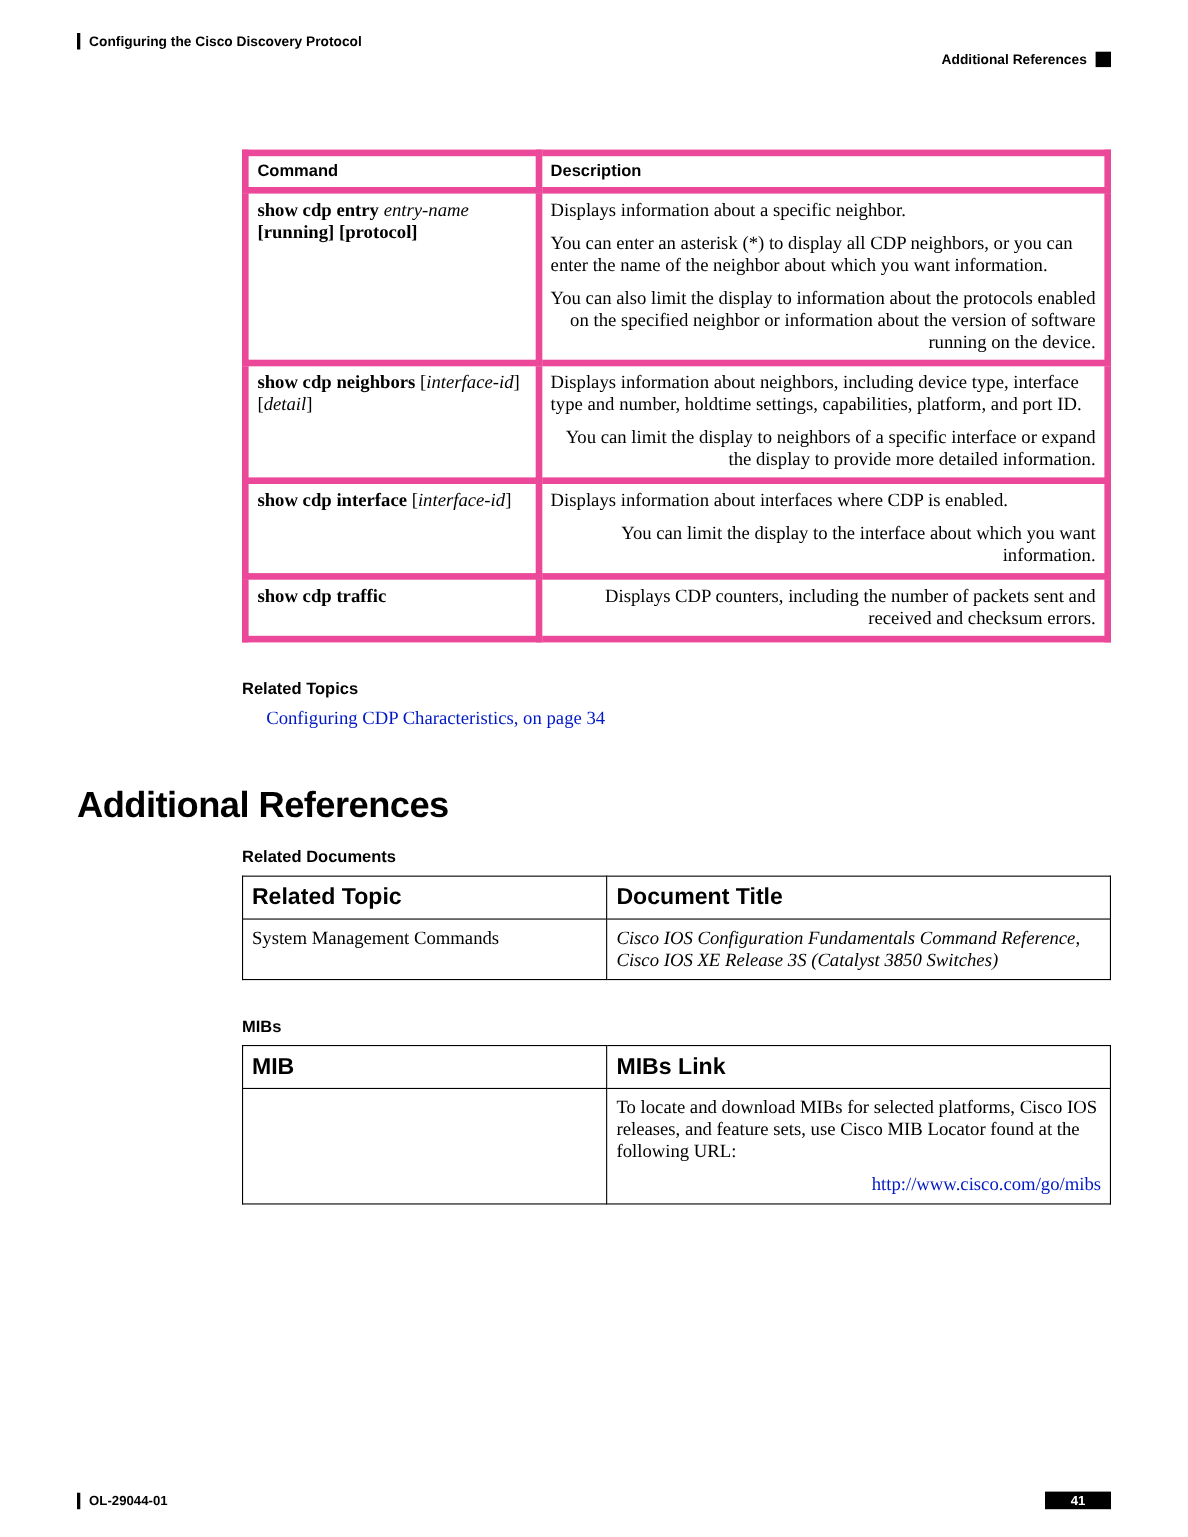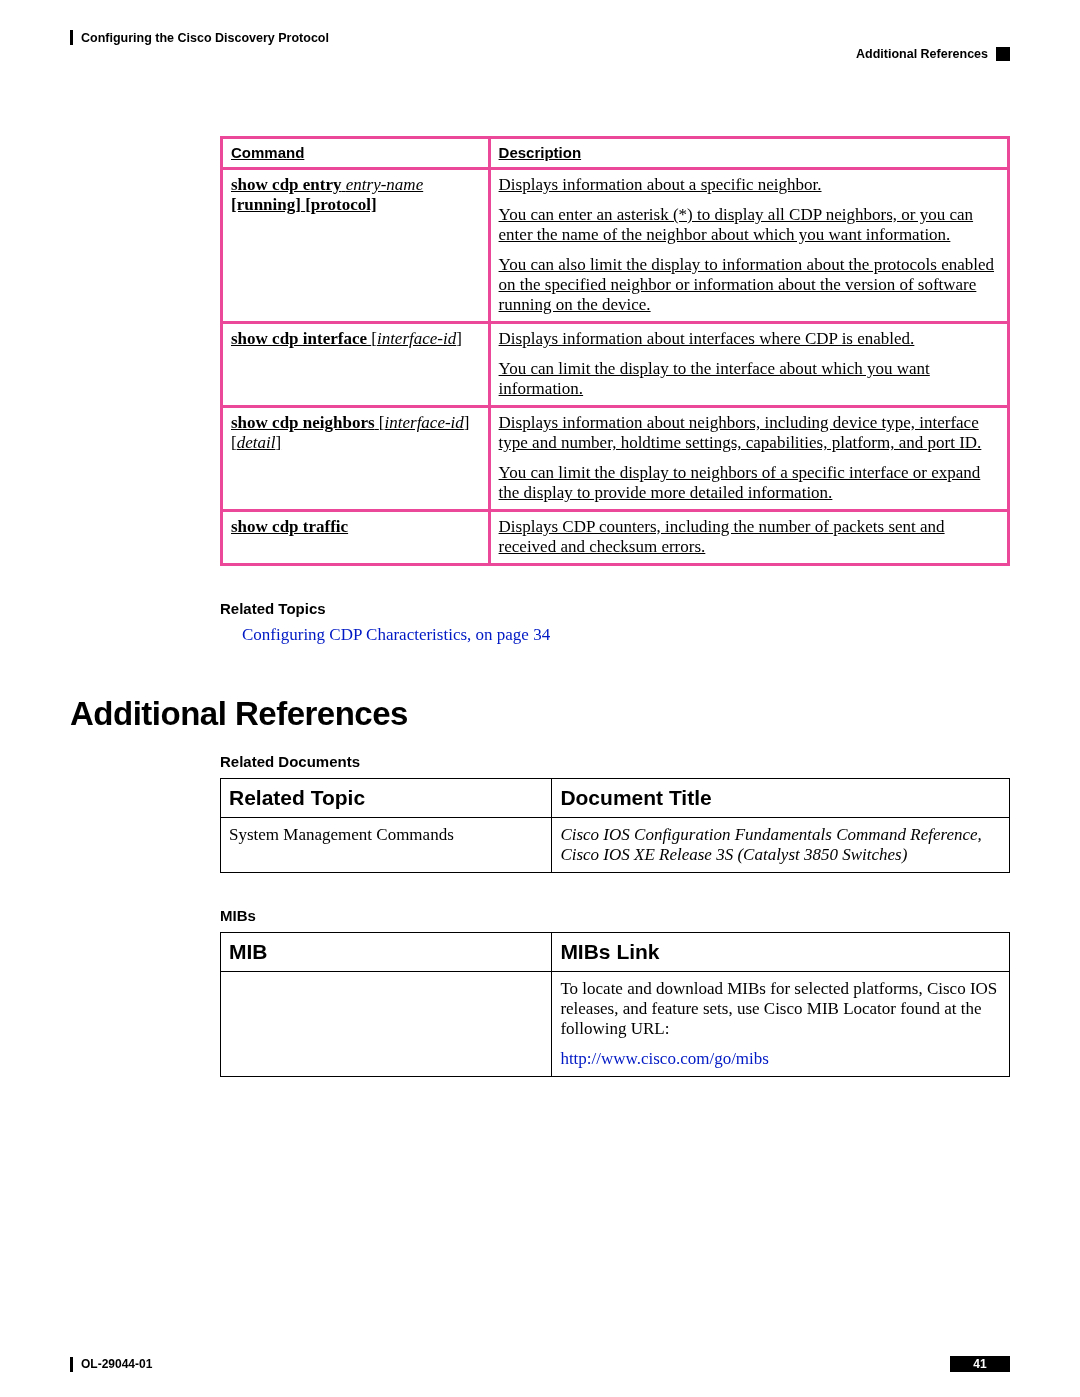--- a/index.html
+++ b/index.html
@@ -64,33 +64,32 @@
     padding-left: 150px;
     padding-right: 0px;
   }
   table.cmd {
     border-collapse: collapse;
     width: 100%;
     margin-top: 75px;
     font-size: 17px;
   }
   table.cmd th, table.cmd td {
-    border: 3px solid #ec4899;
+    border: 6px solid #ec4899;
     text-align: left;
     vertical-align: top;
     padding: 5px 8px 6px 8px;
-    text-decoration: underline;
   }
   table.cmd th {
     font-family: Arial, Helvetica, sans-serif;
     font-weight: bold;
     font-size: 15px;
   }
   .para { margin: 0 0 10px 0; }
-  .para:last-child { margin-bottom: 0; }
+  .para:last-child { margin-bottom: 0; text-align: right; }
   .cmdname { font-weight: bold; }
   .cmdarg { font-style: italic; font-weight: normal;}
   .cmdopt { font-weight: bold; }
   h3.subhead {
     font-family: Arial, Helvetica, sans-serif;
     font-size: 15px;
     font-weight: bold;
     margin: 34px 0 8px 0;
   }
   a.xref {
@@ -212,37 +211,37 @@
             <span class="cmdopt">[protocol]</span>
           </td>
           <td>
             <p class="para">Displays information about a specific neighbor.</p>
             <p class="para">You can enter an asterisk (*) to display all CDP neighbors, or you can enter the name of the neighbor about which you want information.</p>
             <p class="para">You can also limit the display to information about the protocols enabled on the specified neighbor or information about the version of software running on the device.</p>
           </td>
         </tr>
         <tr>
           <td>
-            <span class="cmdname">show cdp interface</span>
-            <span>[<span class="cmdarg">interface-id</span>]</span>
-          </td>
-          <td>
-            <p class="para">Displays information about interfaces where CDP is enabled.</p>
-            <p class="para">You can limit the display to the interface about which you want information.</p>
-          </td>
-        </tr>
-        <tr>
-          <td>
             <span class="cmdname">show cdp neighbors</span>
             <span>[<span class="cmdarg">interface-id</span>]</span>
             <span>[<span class="cmdarg">detail</span>]</span>
           </td>
           <td>
             <p class="para">Displays information about neighbors, including device type, interface type and number, holdtime settings, capabilities, platform, and port ID.</p>
             <p class="para">You can limit the display to neighbors of a specific interface or expand the display to provide more detailed information.</p>
+          </td>
+        </tr>
+        <tr>
+          <td>
+            <span class="cmdname">show cdp interface</span>
+            <span>[<span class="cmdarg">interface-id</span>]</span>
+          </td>
+          <td>
+            <p class="para">Displays information about interfaces where CDP is enabled.</p>
+            <p class="para">You can limit the display to the interface about which you want information.</p>
           </td>
         </tr>
         <tr>
           <td>
             <span class="cmdname">show cdp traffic</span>
           </td>
           <td>
             <p class="para">Displays CDP counters, including the number of packets sent and received and checksum errors.</p>
           </td>
         </tr>

